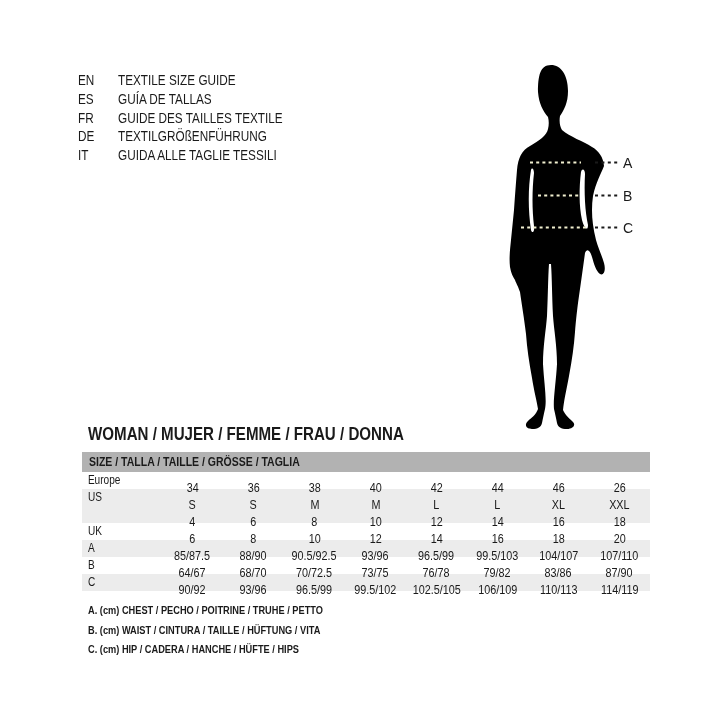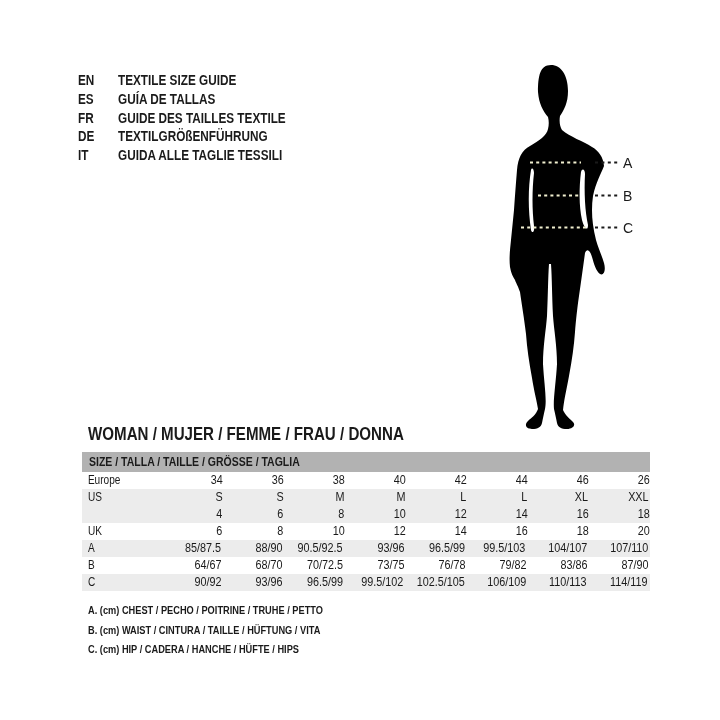--- a/index.html
+++ b/index.html
@@ -4,37 +4,37 @@
 <style>
   html,body{margin:0;padding:0;background:#fff;}
   #canvas{
     position:relative;width:720px;height:720px;background:#fff;overflow:hidden;
     font-family:"Liberation Sans","DejaVu Sans",sans-serif;color:var(--ink,#1a1a1a);
   }
   .condensed{display:inline-block;transform:scaleX(0.84);transform-origin:0 50%;white-space:nowrap;}
 
   
   .lang-list{position:absolute;left:78px;top:71px;}
-  .lang-row{display:flex;height:18.8px;line-height:18.8px;font-weight:bold;font-size:14px;}
+  .lang-row{display:flex;height:18.8px;line-height:18.8px;font-weight:normal;font-size:14px;}
   .lang-code{width:40px;flex:0 0 40px;}
 
   
   .figure{position:absolute;left:460px;top:20px;width:260px;height:430px;}
   .figure text{font-family:"Liberation Sans","DejaVu Sans",sans-serif;font-size:14px;fill:var(--ink,#1a1a1a);}
 
   
   .gender-title{position:absolute;left:88px;top:424px;font-size:18px;font-weight:bold;}
 
   
   .size-table{position:absolute;left:82px;top:452px;width:568px;font-size:12px;}
   .thead{height:20px;line-height:20px;background:var(--header-bg,#b2b2b2);padding-left:7px;font-weight:bold;font-size:12.5px;}
   .trow{display:flex;height:17px;line-height:17px;}
   .trow.shaded{background:var(--row-bg,#ececec);}
   .tlabel{width:80px;flex:0 0 80px;padding-left:7px;box-sizing:border-box;}
-  .tcell{flex:1 1 0;text-align:right;}
+  .tcell{flex:1 1 0;text-align:center;margin-top:8px;}
   .cellv{display:inline-block;transform:scaleX(0.9);transform-origin:50% 50%;white-space:nowrap;}
 
   
   .legend{position:absolute;left:88px;top:601px;}
   .legend-line{display:block;height:19.5px;line-height:19.5px;font-size:11px;font-weight:bold;transform:scaleX(0.84);transform-origin:0 50%;white-space:nowrap;}
 </style>
 </head>
 <body>
 
 <div id="canvas">

